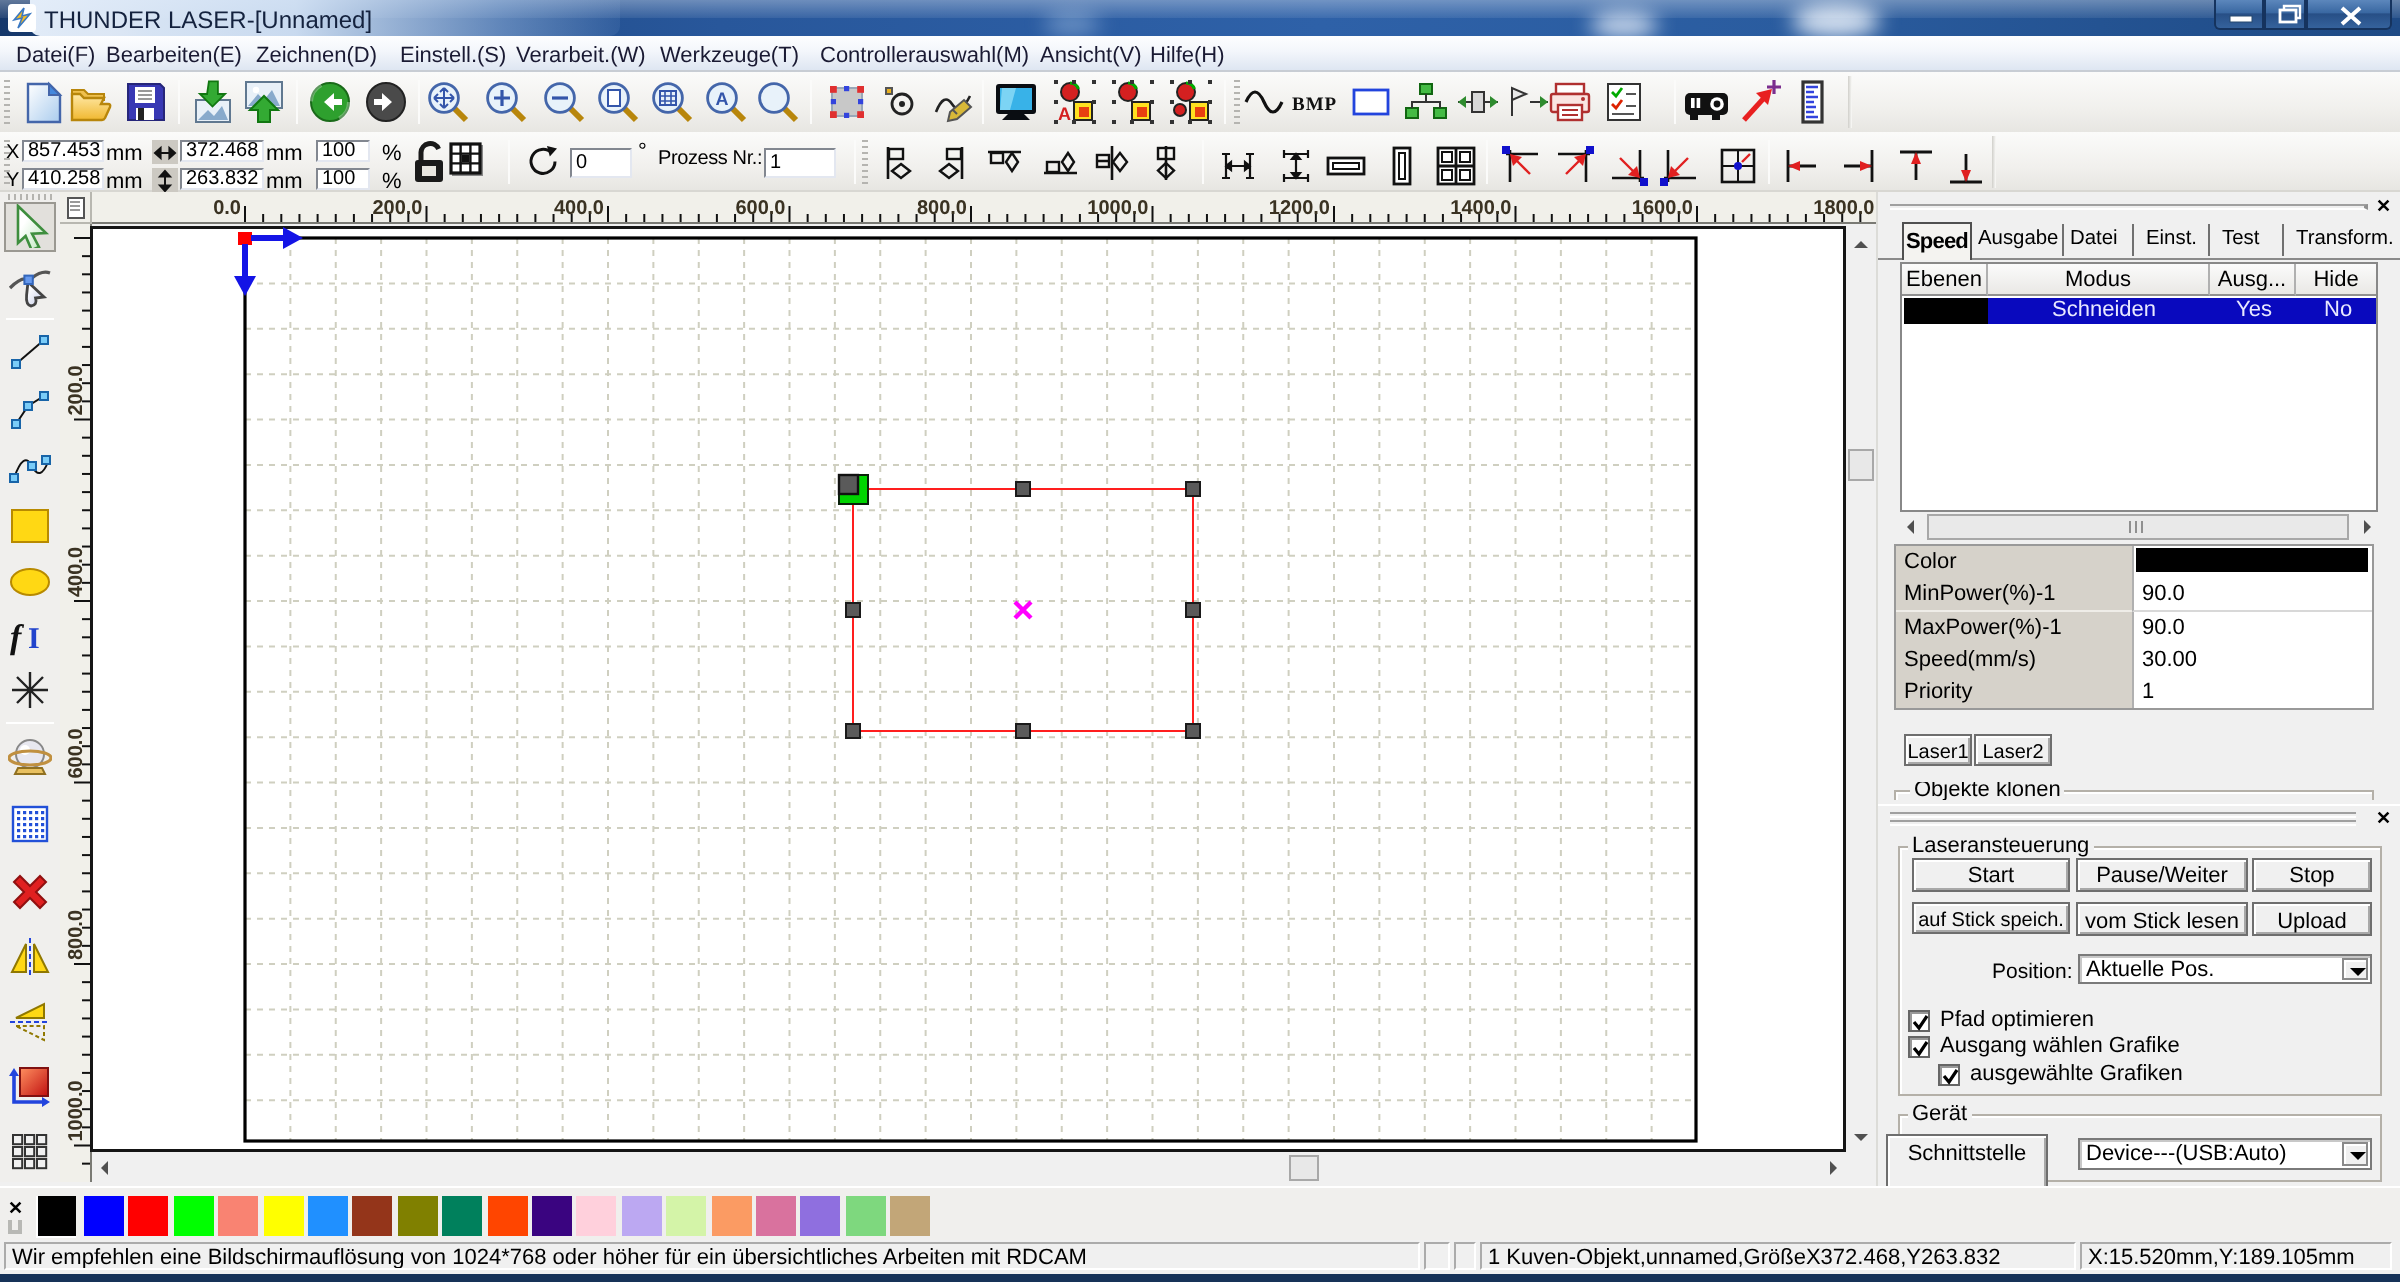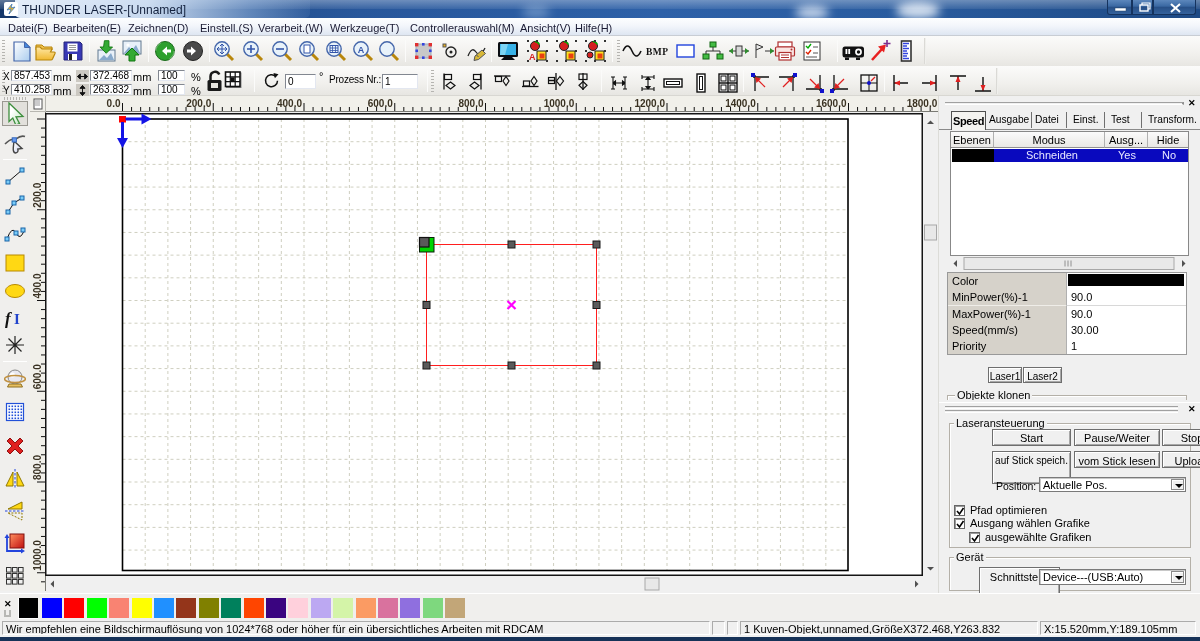--- a/index.html
+++ b/index.html
@@ -51,21 +51,21 @@
 #corner { left:30px; top:96px; width:16px; height:16px; background:#F1F0EA; border-right:1px solid #B8B7B0; border-bottom:1px solid #B8B7B0; }
 #rulertop { left:46px; top:96px; width:893px; height:16px; background:#F1F0EA; }
 #rulerleft { left:30px; top:112px; width:16px; height:479px; background:#F1F0EA; }
 #canvas { left:45px; top:113px; width:878px; height:463px; background:#fff; }
 #vscroll { left:923px; top:115px; width:15px; height:461px; background:#F0F0F0; }
 #hscroll { left:46px; top:577px; width:877px; height:14px; background:#F0F0F0; }
 #belowhscroll { left:0px; top:591px; width:940px; height:5px; background:#F0F0F0; }
 
 
 #rpanel { left:938px; top:96px; width:262px; height:500px; background:#F0F0F0; border-left:1px solid #DCDCD8; }
-.btn { position:absolute; background:#F0F0F0; border:1px solid #6E6E6E; box-shadow:inset 1px 1px 0 #FFF, inset -1px -1px 0 #A8A8A8; text-align:center; color:#000; white-space:nowrap; overflow:hidden;margin-left:36px; }
+.btn { position:absolute; background:#F0F0F0; border:1px solid #6E6E6E; box-shadow:inset 1px 1px 0 #FFF, inset -1px -1px 0 #A8A8A8; text-align:center; color:#000; white-space:nowrap; overflow:hidden; }
 .gbox { position:absolute; border:1px solid #B4B0A8; box-shadow:inset 1px 1px 0 #fff; }
 .gboxlbl { position:absolute; background:#F0F0F0; padding:0 2px; }
 .cb { position:absolute; width:11px; height:11px; background:#fff; border:1px solid #666; box-shadow:inset 1px 1px 0 #999; }
 .cb svg { position:absolute; left:0px; top:0px; }
 .combo { position:absolute; background:#fff; border:1px solid #7A7A7A; box-shadow:inset 1px 1px 0 #C8C8C8; }
 .combobtn { position:absolute; right:1px; top:1px; bottom:1px; width:13px; background:#F0F0F0; border:1px solid #8A8A8A; box-shadow:inset 1px 1px 0 #fff; }
 .combobtn:after { content:""; position:absolute; left:2.5px; top:4px; border:4px solid transparent; border-top:4px solid #000; }
 
 
 #palette { left:0; top:593px; width:1200px; height:27px; background:#F0EFED; border-top:1px solid #FFFFFF; }
@@ -953,21 +953,21 @@
     <div class="abs" style="left:6px;top:3px;width:233px;height:3px;border-top:1px solid #A0A0A0;border-bottom:1px solid #FFF;"></div>
     <div class="abs" style="left:6px;top:7px;width:233px;height:3px;border-top:1px solid #A0A0A0;border-bottom:1px solid #FFF;"></div>
     <div class="abs" style="left:249px;top:1px;font-weight:bold;font-size:9px;color:#000;">✕</div>
   </div>
 
   <div class="gbox" style="left:10px;top:327px;width:242px;height:125px;"></div>
   <div class="gboxlbl" style="left:15px;top:321px;">Laseransteuerung</div>
   <div class="btn" style="left:17px;top:333px;width:79px;height:17px;padding-top:2px;">Start</div>
   <div class="btn" style="left:99px;top:333px;width:86px;height:17px;padding-top:2px;">Pause/Weiter</div>
   <div class="btn" style="left:187px;top:333px;width:60px;height:17px;padding-top:2px;">Stop</div>
-  <div class="btn" style="left:17px;top:355px;width:79px;height:33px;padding-top:3px;font-size:10px;">auf Stick speich.</div>
+  <div class="btn" style="left:17px;top:355px;width:79px;height:16px;padding-top:3px;font-size:10px;">auf Stick speich.</div>
   <div class="btn" style="left:99px;top:355px;width:86px;height:17px;padding-top:3px;">vom Stick lesen</div>
   <div class="btn" style="left:187px;top:355px;width:60px;height:17px;padding-top:3px;">Upload</div>
   <div class="lbl" style="left:57px;top:384px;font-size:10.5px;">Position:</div>
   <div class="combo" style="left:100px;top:381px;width:147px;height:15px;">
         <span style="position:absolute;left:3px;top:1px;">Aktuelle Pos.</span>
         <div class="combobtn"></div>
       </div>
   <div class="cb" style="left:15px;top:409px;">
         <svg width="11" height="11">
           <path d="M2 5 l2.5 3 l4 -6" stroke="#000" stroke-width="1.6" fill="none"></path>

